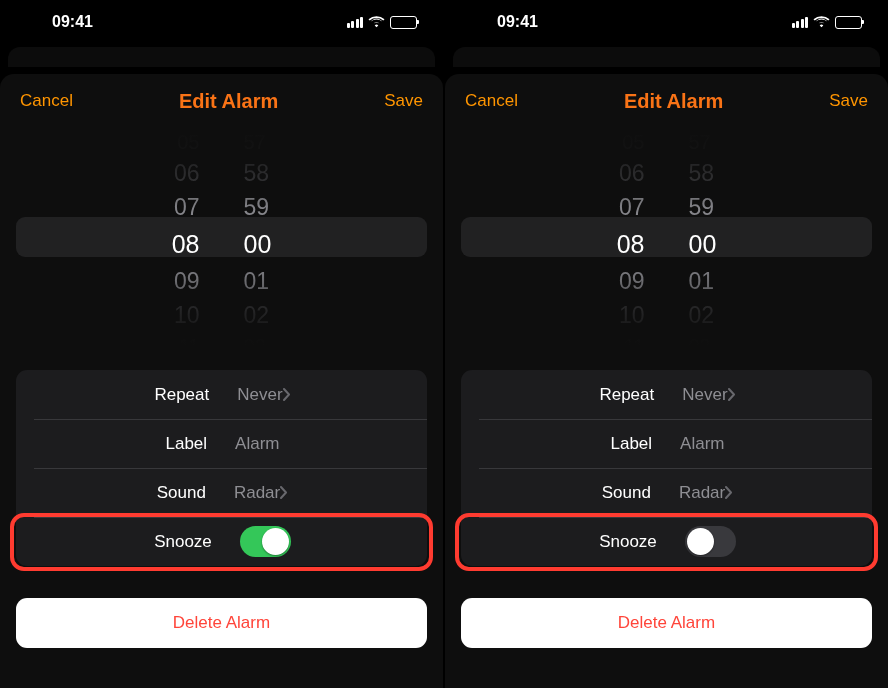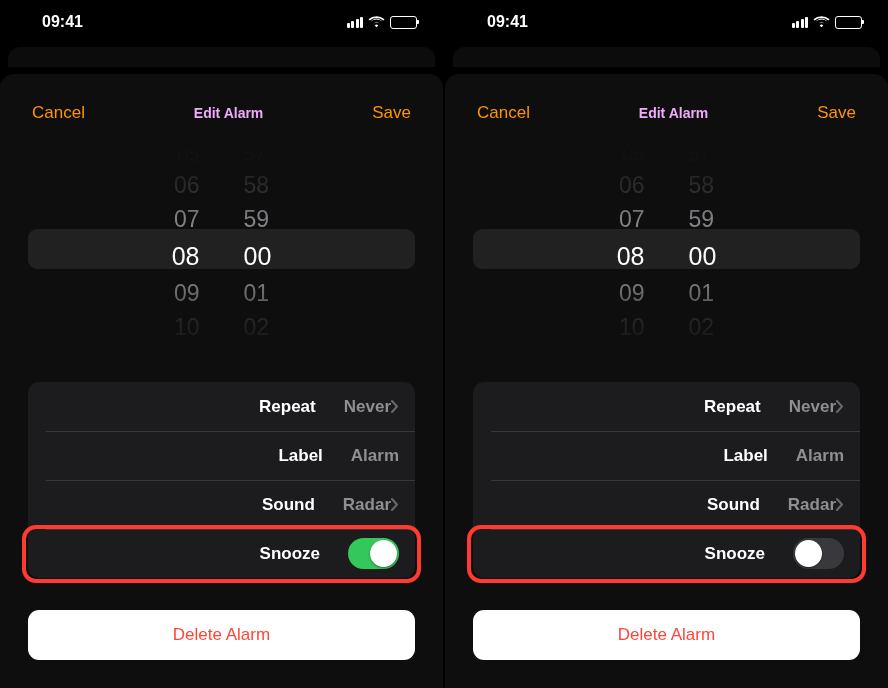--- a/index.html
+++ b/index.html
@@ -21,21 +21,21 @@
       height: 688px;
       background: #000;
       position: relative;
       overflow: hidden;
     }
     .status-bar {
       height: 44px;
       display: flex;
       align-items: center;
       justify-content: space-between;
-      padding: 0 26px 0 16px;
+      padding: 0 26px 0 26px;
       color: #fff;
     }
     .status-time {
       font-size: 16px;
       font-weight: 600;
       margin-left: 26px;
     }
     .status-icons {
       display: flex;
       align-items: center;
@@ -95,41 +95,41 @@
       opacity: 0.45;
     }
 
     .sheet {
       position: absolute;
       left: 0; right: 0;
       top: 74px;
       bottom: 0;
       background: #0e0e0e;
       border-radius: 14px 14px 0 0;
-      padding: 12px;
+      padding: 0;
     }
 
     .nav-bar {
       height: 54px;
       display: flex;
       align-items: center;
       justify-content: space-between;
       padding: 0 20px;
     }
     .nav-btn {
       color: #ff9500;
       font-size: 17px;
       font-weight: 400;
       background: none;
       border: none;
     }
     .nav-btn.save { font-weight: 400; }
     .nav-title {
-      color: #f0abfc;
-      font-size: 14px;
+      color: #f97316;
+      font-size: 20px;
       font-weight: 600;
     }
 
     .picker-wrap {
       position: relative;
       height: 218px;
       overflow: hidden;
       margin: 0 16px 24px;
     }
     .picker-fade {
@@ -180,24 +180,23 @@
       margin: 0 16px;
       background: #1c1c1e;
       border-radius: 11px;
       overflow: visible;
       position: relative;
     }
     .row {
       height: 49px;
       display: flex;
       align-items: center;
-      justify-content: flex-end;
+      justify-content: center;
       padding: 0 16px 0 18px;
       position: relative;
-      font-weight: bold;
     }
     .row + .row::before {
       content: "";
       position: absolute;
       left: 18px; right: 0; top: 0;
       height: 0.7px;
       background: rgba(84,84,88,0.5);
     }
     .row-label { color: #fff; font-size: 17px; }
     .row-right { display: flex; align-items: center; gap: 0; margin-left: 28px; }

